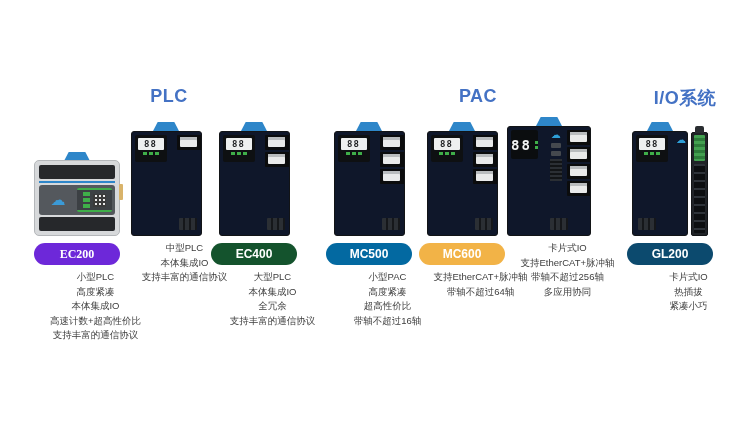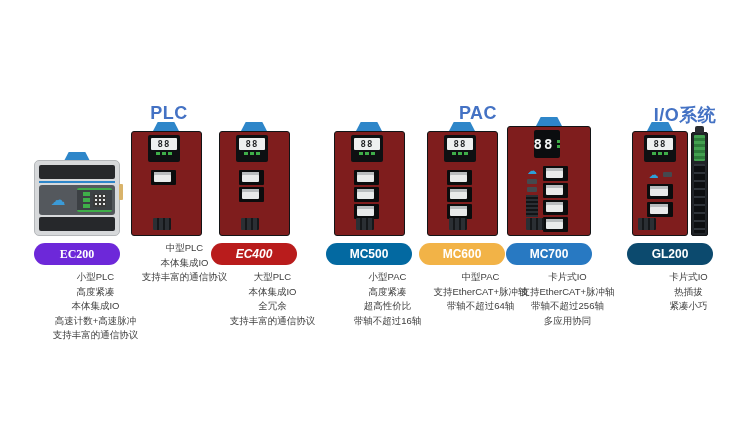--- a/index.html
+++ b/index.html
@@ -5,21 +5,20 @@
   html,body{margin:0;padding:0;}
   body{
     width:750px;height:422px;position:relative;overflow:hidden;
     background:#ffffff;font-family:"Liberation Sans",sans-serif;
   }
   
   .section-title{
     position:absolute;top:86px;width:140px;text-align:center;
     font-size:18px;font-weight:bold;color:var(--title-blue,#4472C4);
     letter-spacing:.5px;
-    margin-top:17px;
   }
   .title-plc{left:99px;}
   .title-pac{left:408px;}
   .title-io{left:615px;}
 
   
   .product{position:absolute;top:112px;width:150px;display:flex;flex-direction:column;align-items:center;}
   .col-EC200{left:2px}.col-EC300{left:91px}.col-EC400{left:179px}
   .col-MC500{left:294px}.col-MC600{left:387px}.col-MC700{left:474px}.col-GL200{left:595px}
 
@@ -34,22 +33,22 @@
   .feature{font-size:9.5px;color:#3d3d3d;line-height:14.5px;white-space:nowrap;}
 
   
   .device{position:relative;}
   .clip{
     position:absolute;top:0;left:50%;transform:translateX(-50%);
     width:26px;height:9px;background:var(--accent-blue,#2E86C9);
     clip-path:polygon(18% 0,82% 0,100% 100%,0 100%);
   }
   .tbody{
-    position:absolute;top:9px;left:0;right:0;bottom:0;background:#7f1d1d;
-    border:1px solid #121416;border-radius:3px;display:flex;flex-direction:column;overflow:hidden;align-items:center;
+    position:absolute;top:9px;left:0;right:0;bottom:0;background:#0f172a;
+    border:1px solid #121416;border-radius:3px;display:flex;flex-direction:row;overflow:hidden;
   }
   .top-row{height:32px;display:flex;padding:3px 3px 2px 3px;gap:2px;box-sizing:border-box;}
   .display{width:32px;background:#0e1012;border-radius:2px;padding:3px 3px 1px;display:flex;flex-direction:column;gap:2px;box-sizing:border-box;}
   .screen{
     background:#eef0f0;border-radius:1px;color:#1c1e20;
     font-family:"DejaVu Sans Mono",monospace;font-weight:bold;font-size:9px;line-height:12px;
     text-align:center;letter-spacing:1px;
   }
   .led-row{display:flex;gap:2px;justify-content:center;}
   .led{width:4px;height:3px;background:var(--led-green,#3FAE49);}
@@ -172,21 +171,21 @@
           <div class="cband"></div>
         </div>
         <div class="ctab"></div>
       </div>
     </div>
     <div class="pill" style="background: #6d28d9; font-family: Liberation Serif, serif;">EC200</div>
     <div class="features">
       <div class="feature">小型PLC</div>
       <div class="feature">高度紧凑</div>
       <div class="feature">本体集成IO</div>
-      <div class="feature">高速计数+高速脉冲</div>
+      <div class="feature">高速计数+超高性价比</div>
       <div class="feature">支持丰富的通信协议</div>
     </div>
   </div>
 <div class="product col-EC300">
     <div class="device-area">
       <div class="device dev-tower">
         <div class="clip"></div>
         <div class="tbody">
           <div class="top-row">
             <div class="display">
@@ -241,21 +240,21 @@
               <div class="rj45"></div>
               <div class="rj45"></div>
             </div>
             <div class="slotcol"></div>
             <div class="slotcol"></div>
             <div class="dip"></div>
           </div>
         </div>
       </div>
     </div>
-    <div class="pill" style="background: #b91c1c; font-style: italic;">EC400</div>
+    <div class="pill" style="background: #14532d;">EC400</div>
     <div class="features">
       <div class="feature">大型PLC</div>
       <div class="feature">本体集成IO</div>
       <div class="feature">全冗余</div>
       <div class="feature">支持丰富的通信协议</div>
     </div>
   </div>
 <div class="product col-MC500">
     <div class="device-area">
       <div class="device dev-tower">
@@ -321,21 +320,20 @@
             </div>
             <div class="slotcol"></div>
             <div class="slotcol"></div>
             <div class="dip"></div>
           </div>
         </div>
       </div>
     </div>
     <div class="pill" style="background: rgb(242, 179, 71);">MC600</div>
     <div class="features">
-      <div class="feature">中型PAC</div>
       <div class="feature">支持EtherCAT+脉冲轴</div>
       <div class="feature">带轴不超过64轴</div>
     </div>
   </div>
 <div class="product col-MC700">
     <div class="device-area">
       <div class="device dev-tower-wide">
         <div class="clip"></div>
         <div class="tbody">
           <div class="top-row">
@@ -363,21 +361,20 @@
               <div class="rj45"></div>
               <div class="rj45"></div>
             </div>
             <div class="slotcol"></div>
             <div class="slotcol"></div>
             <div class="dip"></div>
           </div>
         </div>
       </div>
     </div>
-    <div class="pill" style="background: rgb(40, 121, 194);">MC700</div>
     <div class="features">
       <div class="feature">卡片式IO</div>
       <div class="feature">支持EtherCAT+脉冲轴</div>
       <div class="feature">带轴不超过256轴</div>
       <div class="feature">多应用协同</div>
     </div>
   </div>
 <div class="product col-GL200">
     <div class="device-area">
       <div class="device dev-tower-slim">

